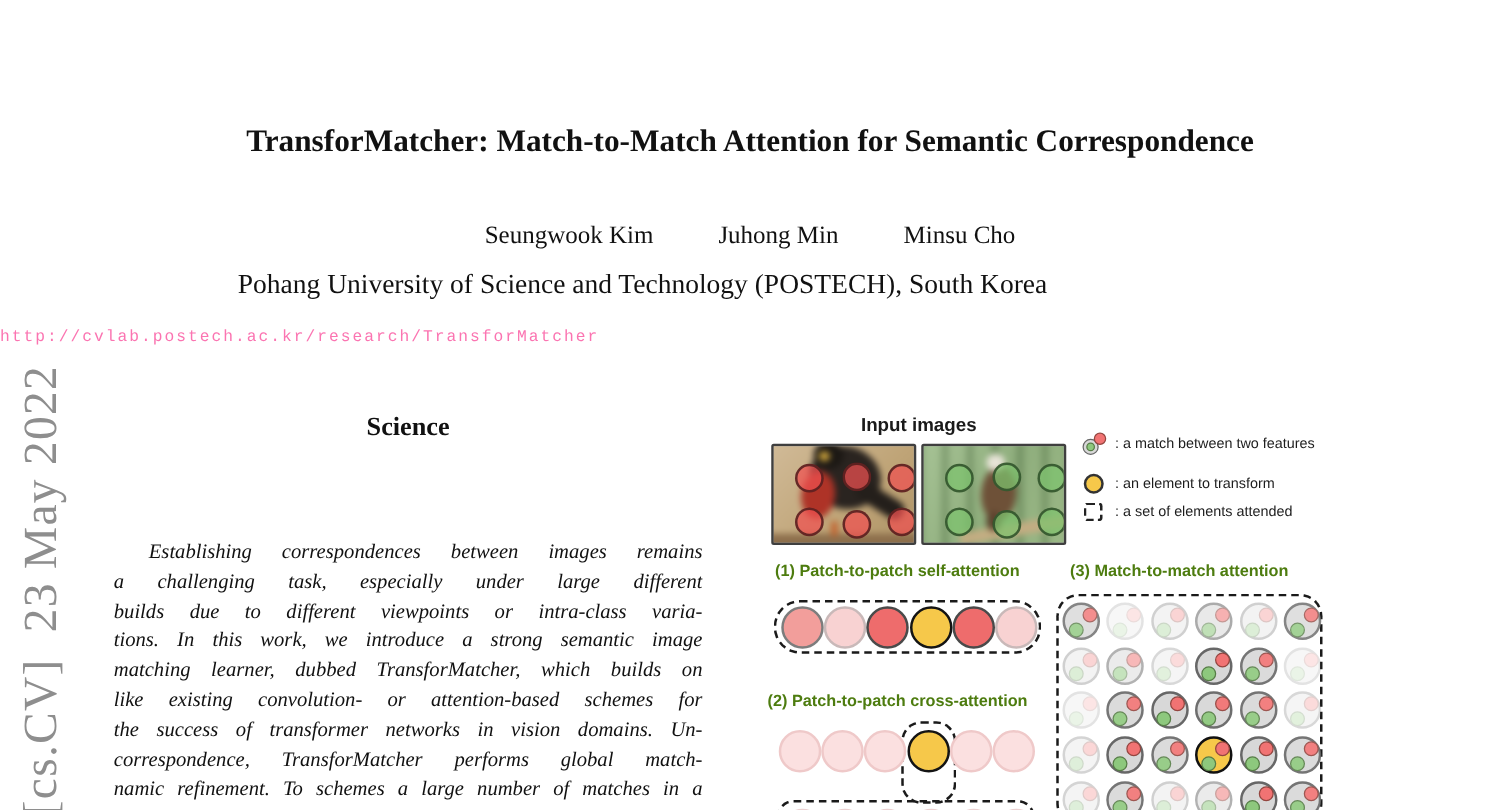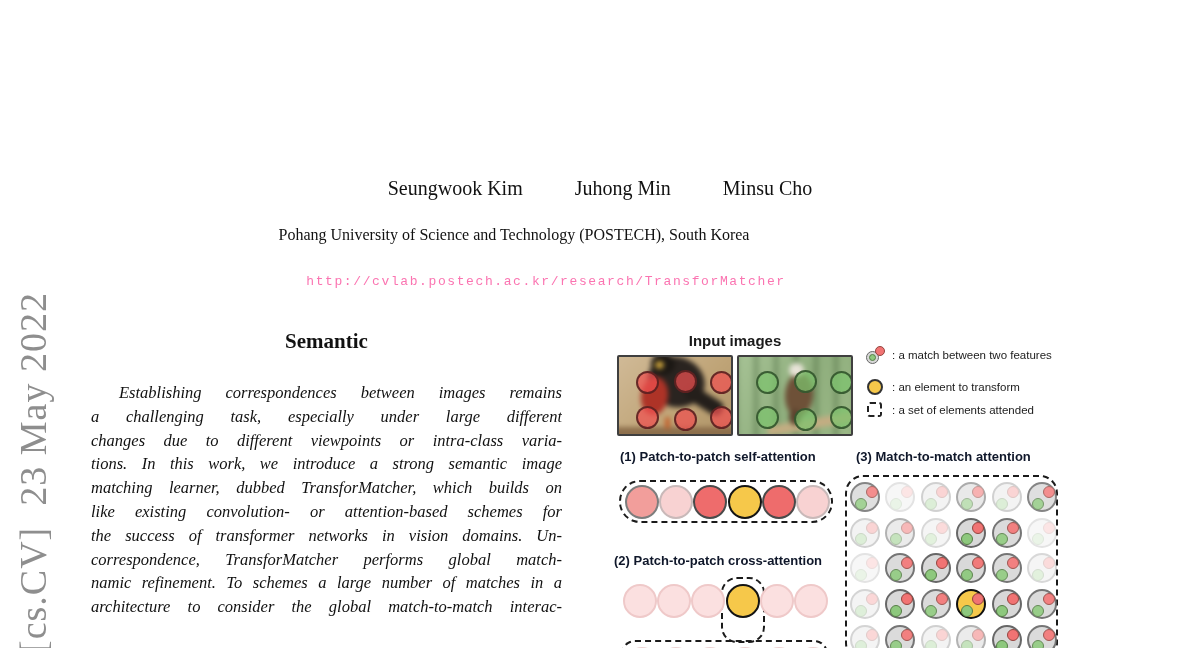--- a/index.html
+++ b/index.html
@@ -8,31 +8,31 @@
 
   
   .stamp{position:absolute;left:14px;top:653px;transform-origin:0 0;transform:rotate(-90deg);
          font-size:38px;line-height:38px;color:var(--stamp-gray);white-space:pre;letter-spacing:1px;}
 
   
   .title{position:absolute;left:0;top:100px;width:1200px;text-align:center;margin:0;
          font-size:25px;font-weight:bold;}
   .authors{position:absolute;left:0;top:177px;width:1200px;text-align:center;font-size:20px;}
   .authors span{margin:0 26px;}
-  .affil{position:absolute;left:0;top:226px;width:1028px;text-align:center;font-size:16px;}
-  .url{position:absolute;left:0;top:262px;width:1092px;text-align:center;
+  .affil{position:absolute;left:0;top:214px;width:1028px;text-align:center;font-size:22px;}
+  .url{position:absolute;left:0;top:262px;width:1092px;
        font-family:"Liberation Mono","DejaVu Sans Mono",monospace;font-size:13px;letter-spacing:1.6px;
-       color:var(--url-pink);text-decoration:none;margin-top:12px;}
+       color:var(--url-pink);text-decoration:none;}
 
   
   .abs-head{position:absolute;left:91px;top:329px;width:471px;text-align:center;
             font-size:21px;font-weight:bold;}
   .abs-body{position:absolute;left:91px;top:381px;width:471px;font-style:italic;font-size:16.5px;}
   .aline{height:23.8px;line-height:23.8px;overflow:hidden;text-align:justify;text-align-last:justify;white-space:nowrap0;}
-  .aline.indent{padding-left:28px;}
+  .aline.indent{padding-left:28px;margin-top:48px;}
 
   
   .fig-sans{font-family:"Liberation Sans", sans-serif;}
   .inp-label{position:absolute;left:617px;top:332px;width:236px;text-align:center;
              font-size:15px;font-weight:600;color:#1a1a1a;}
   .img{position:absolute;top:355px;width:116px;height:81px;border:2px solid #3f3f3f;
        box-sizing:border-box;border-radius:2px;overflow:hidden;background:#bbb;}
   .img1{left:617px;} .img2{left:737px;}
   .ph{position:absolute;left:-6px;top:-6px;width:128px;height:93px;filter:blur(2.5px);}
   .ph1{background:linear-gradient(135deg,#d2bc9a,#bfa477 55%,#a98f63);}
@@ -49,21 +49,21 @@
            background:var(--match-green);border:1px solid var(--match-green-border);box-sizing:border-box;}
   .lg-red{position:absolute;left:9px;top:0;width:10px;height:10px;border-radius:50%;
            background:var(--match-red);border:1.5px solid var(--match-red-border);box-sizing:border-box;}
   .lg-yellow{position:absolute;left:1px;top:1px;width:16px;height:16px;border-radius:50%;
            background:var(--yellow);border:2px solid #333;box-sizing:border-box;}
   .lg-dash{position:absolute;left:1px;top:1px;width:15px;height:15px;border-radius:3px;
            border:2px dashed #222;box-sizing:border-box;}
   .lgtext{font-size:11.5px;color:#1c1c1c;}
 
   
-  .plabel{position:absolute;font-size:13px;font-weight:bold;color:#0f172a;}
+  .plabel{position:absolute;font-size:13px;font-weight:bold;color:#4d7c0f;}
   .p1l{left:620px;top:449px;} .p3l{left:856px;top:449px;} .p2l{left:614px;top:553px;}
 
   
   .dashbox{position:absolute;border:2px dashed #1a1a1a;box-sizing:border-box;}
   .p1box{left:619px;top:480px;width:214px;height:43px;border-radius:21px;}
   .p3box{left:845px;top:475px;width:213px;height:186px;border-radius:18px;}
   .p2box{left:621px;top:640px;width:207px;height:40px;border-radius:14px;overflow:hidden;}
   .tube{position:absolute;left:721px;top:577px;width:44px;height:66px;border:2px dashed #1a1a1a;
         border-radius:16px;box-sizing:border-box;}
 
@@ -85,34 +85,35 @@
       background:var(--match-red);border:1.5px solid var(--match-red-border);box-sizing:border-box;}
   .mc.mc-y{background:var(--yellow);border-color:#111;}
 </style>
 </head>
 <body>
 
 <div class="page">
 
   <div class="stamp">[cs.CV]  23 May 2022</div>
 
+  <h1 class="title">TransforMatcher: Match-to-Match Attention for Semantic Correspondence</h1>
 
   <div class="authors">
     <span>Seungwook Kim</span><span>Juhong Min</span><span>Minsu Cho</span>
   </div>
 
   <div class="affil">Pohang University of Science and Technology (POSTECH), South Korea</div>
 
   <a class="url" href="#">http://cvlab.postech.ac.kr/research/TransforMatcher</a>
 
-  <div class="abs-head">Semantic</div>
+  <div class="abs-head">Science</div>
   <div class="abs-body" id="absBody">
       <div class="aline indent">Establishing correspondences between images remains</div>
       <div class="aline">a challenging task, especially under large different</div>
-      <div class="aline">changes due to different viewpoints or intra-class varia-</div>
+      <div class="aline">builds due to different viewpoints or intra-class varia-</div>
       <div class="aline">tions. In this work, we introduce a strong semantic image</div>
       <div class="aline">matching learner, dubbed TransforMatcher, which builds on</div>
       <div class="aline">like existing convolution- or attention-based schemes for</div>
       <div class="aline">the success of transformer networks in vision domains. Un-</div>
       <div class="aline">correspondence, TransforMatcher performs global match-</div>
       <div class="aline">namic refinement. To schemes a large number of matches in a</div>
       <div class="aline">architecture to consider the global match-to-match interac-</div>
     </div>
 
   <div class="inp-label fig-sans">Input images</div>

